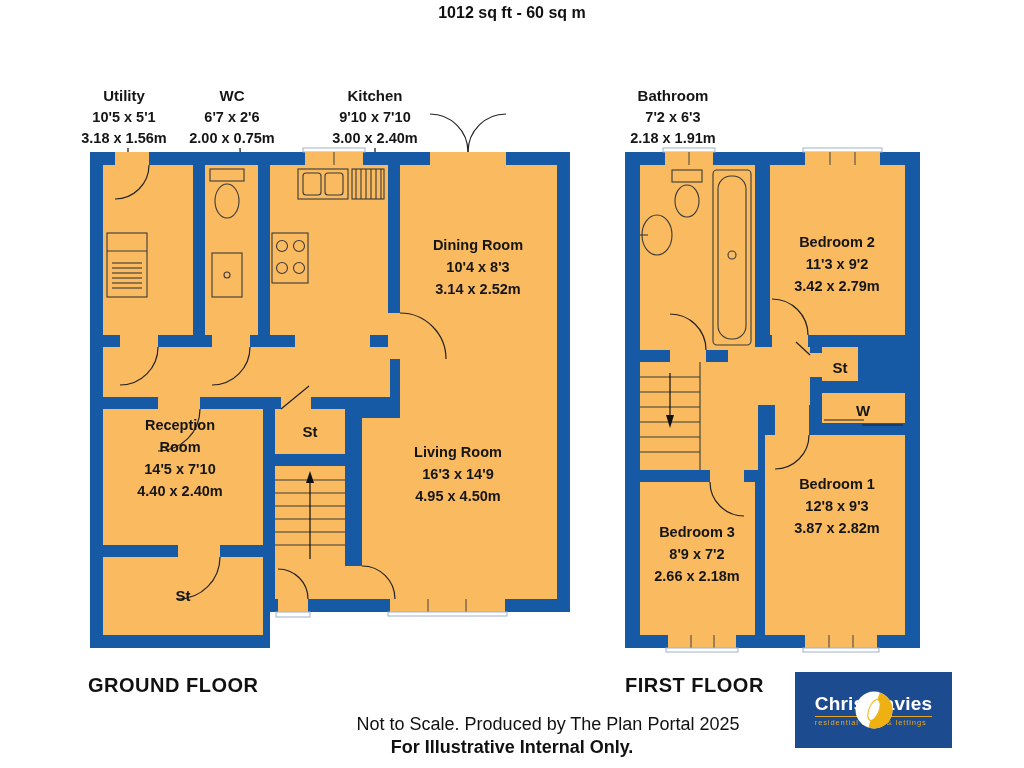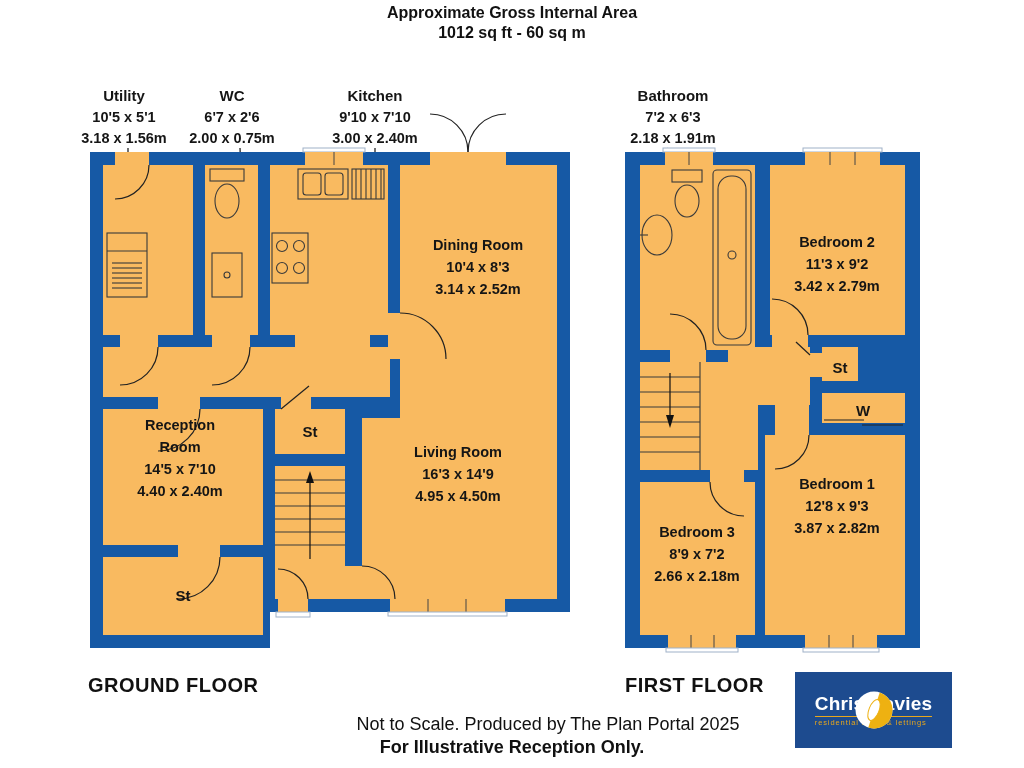--- a/index.html
+++ b/index.html
@@ -32,21 +32,20 @@
   text{font-family:"Liberation Sans",sans-serif;font-weight:bold;fill:#151515;}
   .lbl{font-size:14.5px;}
   .lbl-big{font-size:15px;}
 </style>
 </head>
 <body>
 
 <div class="page">
 
   <div class="hdr">
-    <div class="sub">Approximate Gross Internal Area</div>
     <div class="sub">1012 sq ft - 60 sq m</div>
   </div>
 
   <svg class="gf" width="520" height="585" viewBox="0 0 520 585">
 
     <g>
       <text class="lbl-big" x="64" y="16" text-anchor="middle">Utility</text>
       <text class="lbl" x="64" y="37" text-anchor="middle">10'5 x 5'1</text>
       <text class="lbl" x="64" y="58" text-anchor="middle">3.18 x 1.56m</text>
       <text class="lbl-big" x="172" y="16" text-anchor="middle">WC</text>
@@ -277,21 +276,21 @@
       <text class="lbl" x="87" y="496" text-anchor="middle">2.66 x 2.18m</text>
       <text class="lbl-big" x="230" y="288" text-anchor="middle">St</text>
       <text class="lbl-big" x="253" y="331" text-anchor="middle">W</text>
     </g>
   </svg>
 
   <div class="floor-caption cap-ff">FIRST FLOOR</div>
   <div class="floor-caption cap-gf">GROUND FLOOR</div>
 
   <div class="footer1">Not to Scale. Produced by The Plan Portal 2025</div>
-  <div class="footer2">For Illustrative Reception Only.</div>
+  <div class="footer2">For Illustrative Internal Only.</div>
 
   <div class="logo">
     <svg width="40" height="40" viewBox="0 0 40 40">
       <circle cx="20" cy="20" r="18.5" fill="#ffffff"></circle>
       <path d="M20,1.5 A18.5,18.5 0 0 1 20,38.5 Z" fill="#eeb111" transform="rotate(18 20 20)"></path>
       <ellipse cx="20" cy="20" rx="5" ry="11" fill="#ffffff" stroke="#eeb111" stroke-width="1" transform="rotate(22 20 20)"></ellipse>
     </svg>
     <div class="ltxt">
       <span class="lname">Chris Davies</span>
       <span class="ltag">residential sales &amp; lettings</span>

